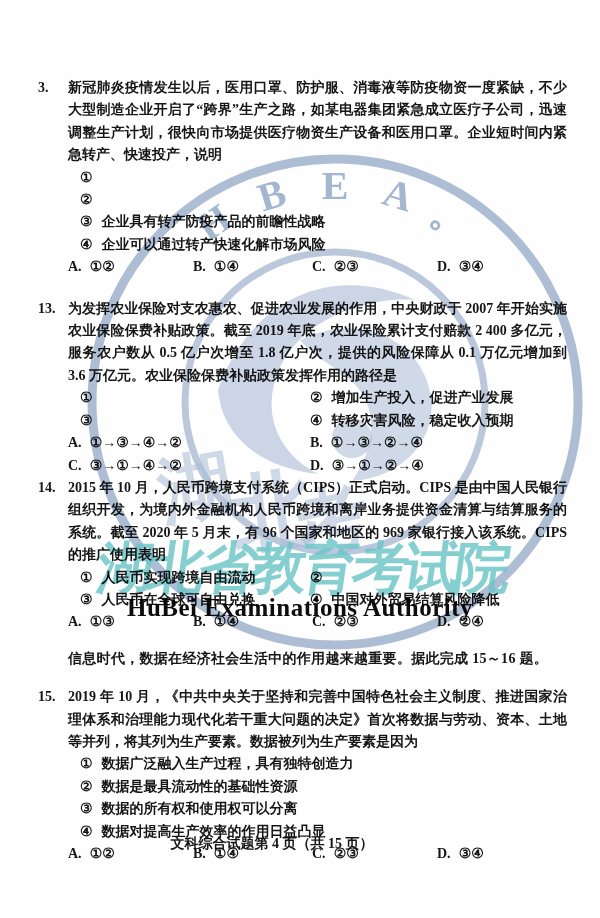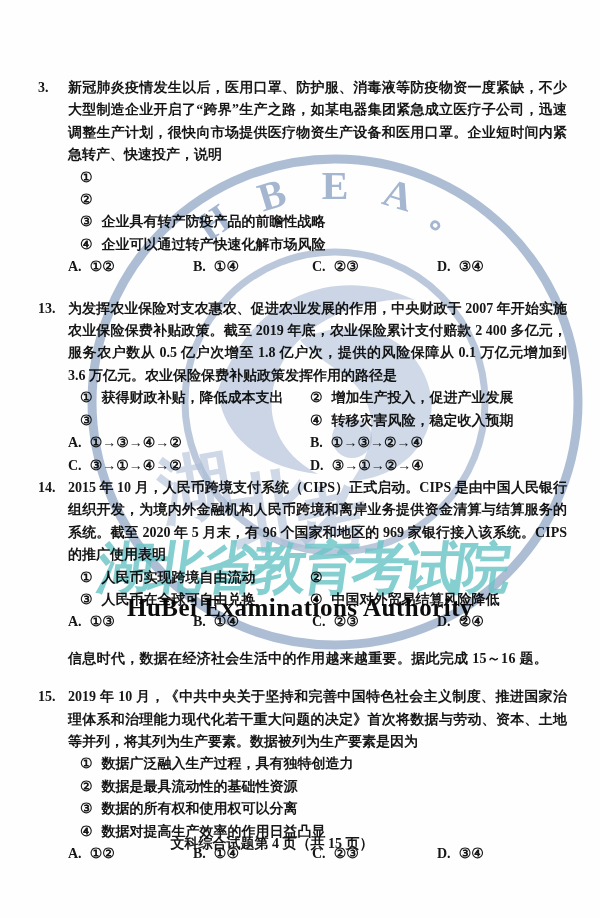--- a/index.html
+++ b/index.html
@@ -115,21 +115,20 @@
     </div>
 
     <div class="question q13">
       <div class="qrow">
         <span class="qnum">13.</span>
         <div class="qstem">为发挥农业保险对支农惠农、促进农业发展的作用，中央财政于 2007 年开始实施农业保险保费补贴政策。截至 2019 年底，农业保险累计支付赔款 2 400 多亿元，服务农户数从 0.5 亿户次增至 1.8 亿户次，提供的风险保障从 0.1 万亿元增加到 3.6 万亿元。农业保险保费补贴政策发挥作用的路径是</div>
       </div>
       <div class="opt-grid">
         <div class="opt">
           <span>①</span>
-          <span>获得财政补贴，降低成本支出</span>
         </div>
         <div class="opt">
           <span>②</span>
           <span>增加生产投入，促进产业发展</span>
         </div>
         <div class="opt">
           <span>③</span>
         </div>
         <div class="opt">
           <span>④</span>

